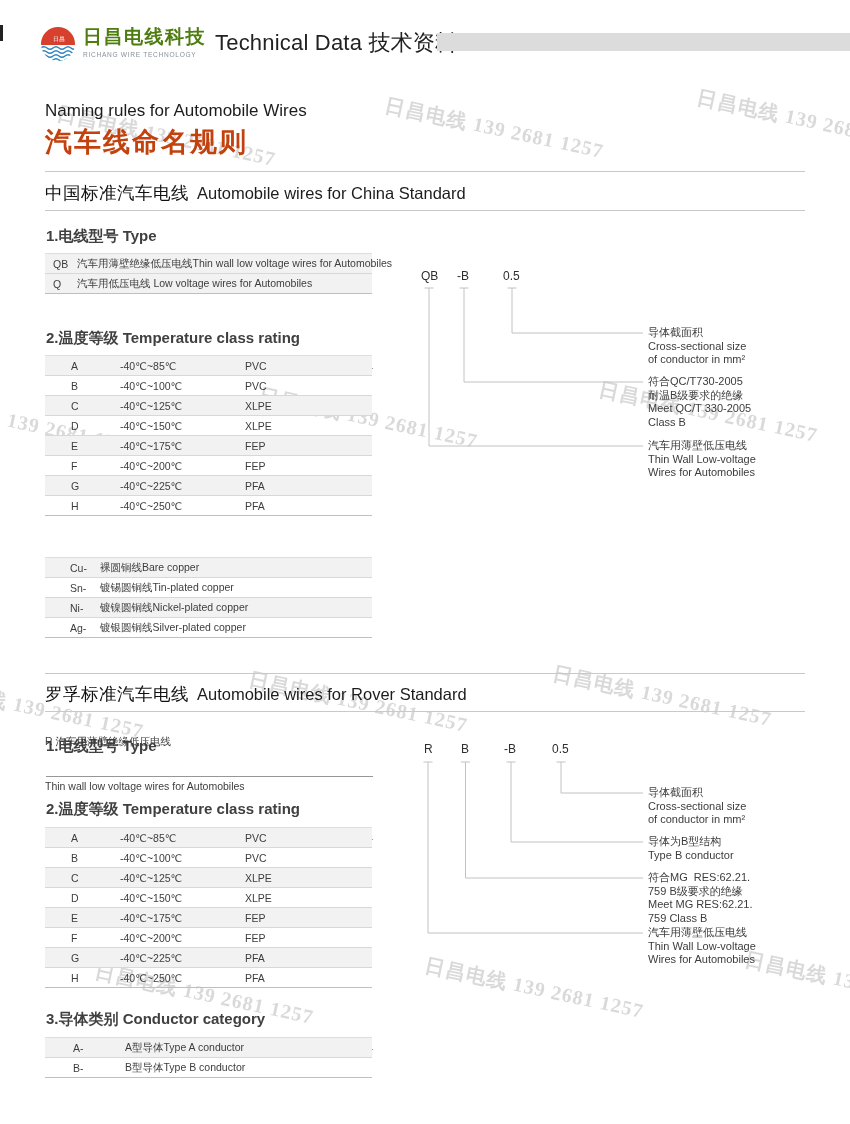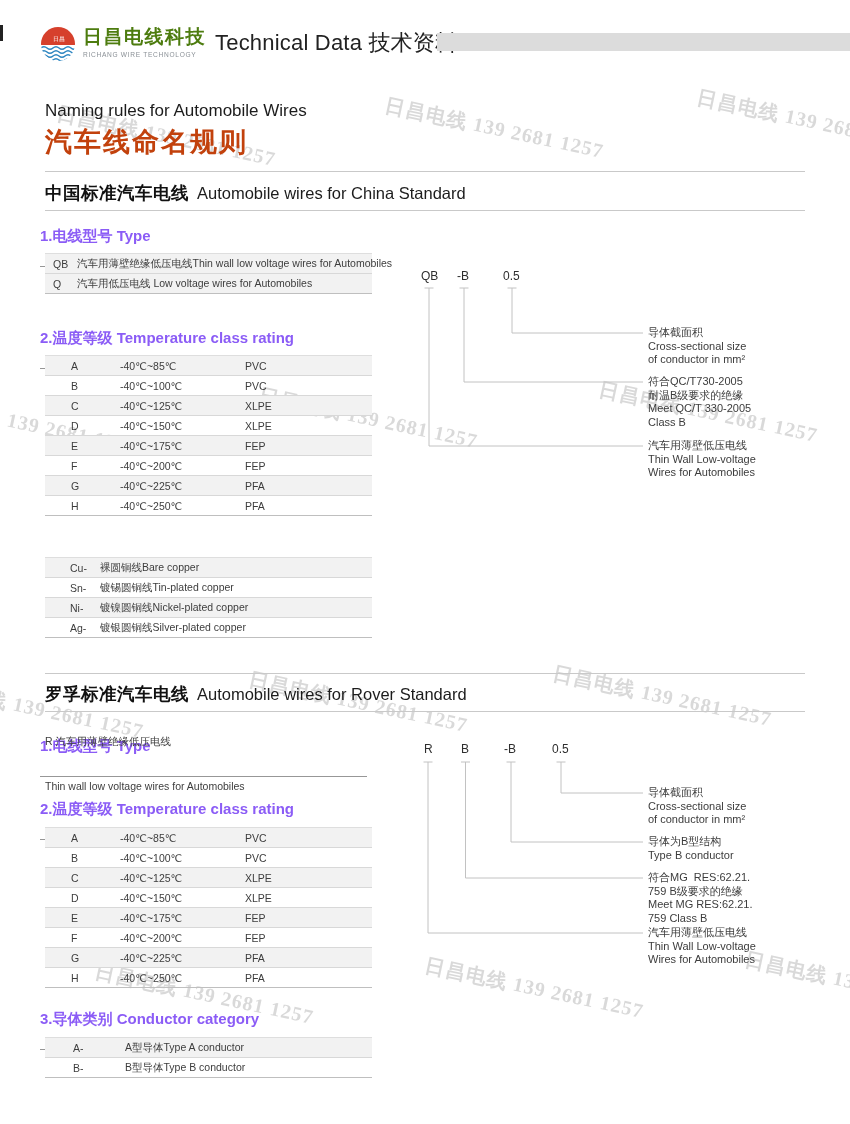--- a/index.html
+++ b/index.html
@@ -19,24 +19,24 @@
   .logo-en{font-size:6.6px;color:#8a9096;letter-spacing:0.7px;margin-top:3px;}
   .doc-title{position:absolute;left:215px;top:28px;font-size:22px;color:#222;letter-spacing:0.2px;}
   .title-bar{position:absolute;left:437px;top:33px;width:413px;height:18px;background:#dcdcdc;}
 
   
   .subtitle-en{position:absolute;left:45px;top:101px;font-size:17px;color:#1c1c1c;}
   .title-cn{position:absolute;left:45px;top:124px;font-size:27px;font-weight:bold;color:#c2410c;letter-spacing:2px;}
 
   .hr{position:absolute;left:45px;width:760px;height:0;border-top:1px solid #c9c9c9;}
   .sec-head{position:absolute;left:45px;white-space:nowrap;}
-  .sec-head .cn{font-size:17.5px;font-weight:bold;color:#111;letter-spacing:0.5px;}
+  .sec-head .cn{font-size:17.5px;font-weight:normal;color:#111;letter-spacing:0.5px;}
   .sec-head .en{font-size:16.5px;color:#1c1c1c;margin-left:8px;}
 
-  .subhead{position:absolute;left:40px;width:327px;font-size:15px;font-weight:bold;color:#8b5cf6;
+  .subhead{position:absolute;left:46px;width:327px;font-size:15px;font-weight:bold;color:#404040;
            padding-bottom:20px;border-bottom:1.5px solid #979797;white-space:nowrap;}
 
   
   .tbl{position:absolute;left:45px;width:327px;border-top:1px solid #dedede;font-size:10.5px;color:#3d3d3d;}
   .tbl .row{display:flex;align-items:center;height:19px;border-bottom:1px solid #d8d8d8;}
   .tbl .row.shade{background:#f2f2f2;}
   .tbl .row:last-child{border-bottom:1px solid #bfbfbf;}
   .c-code2{padding-left:8px;width:24px;flex:none;}
   .c-desc2{flex:1;white-space:nowrap;}
   .c-class{padding-left:26px;width:49px;flex:none;}

